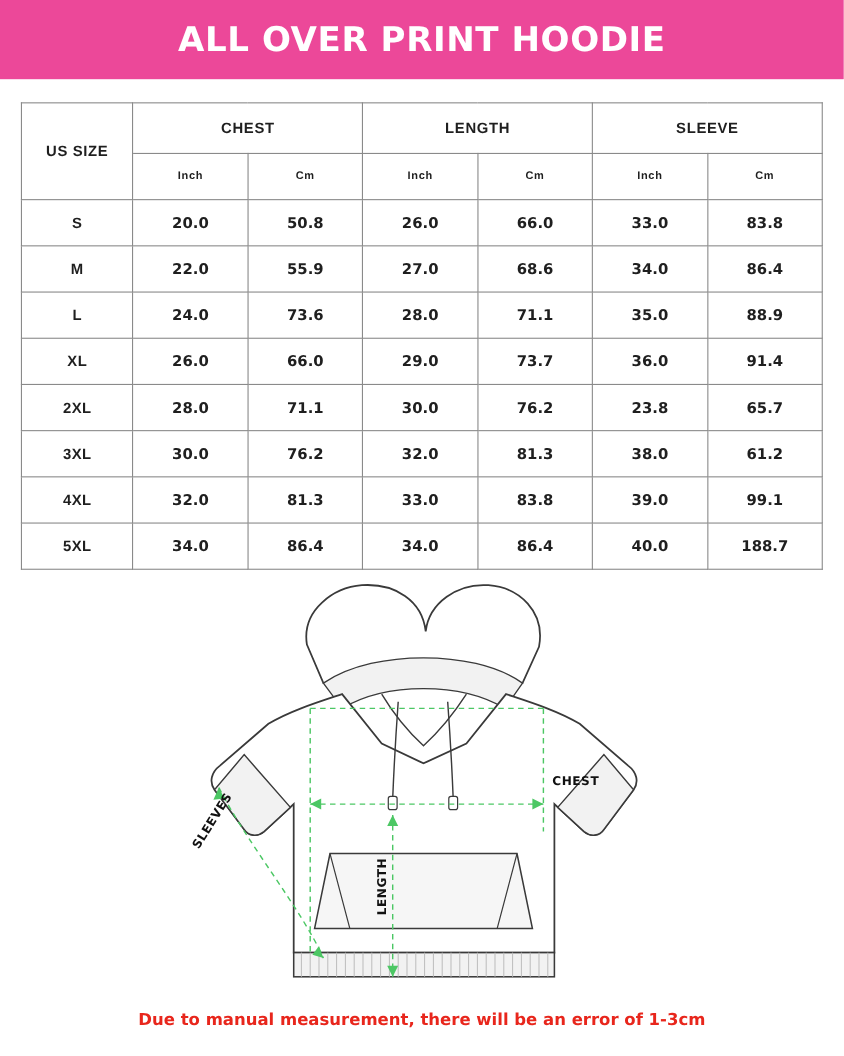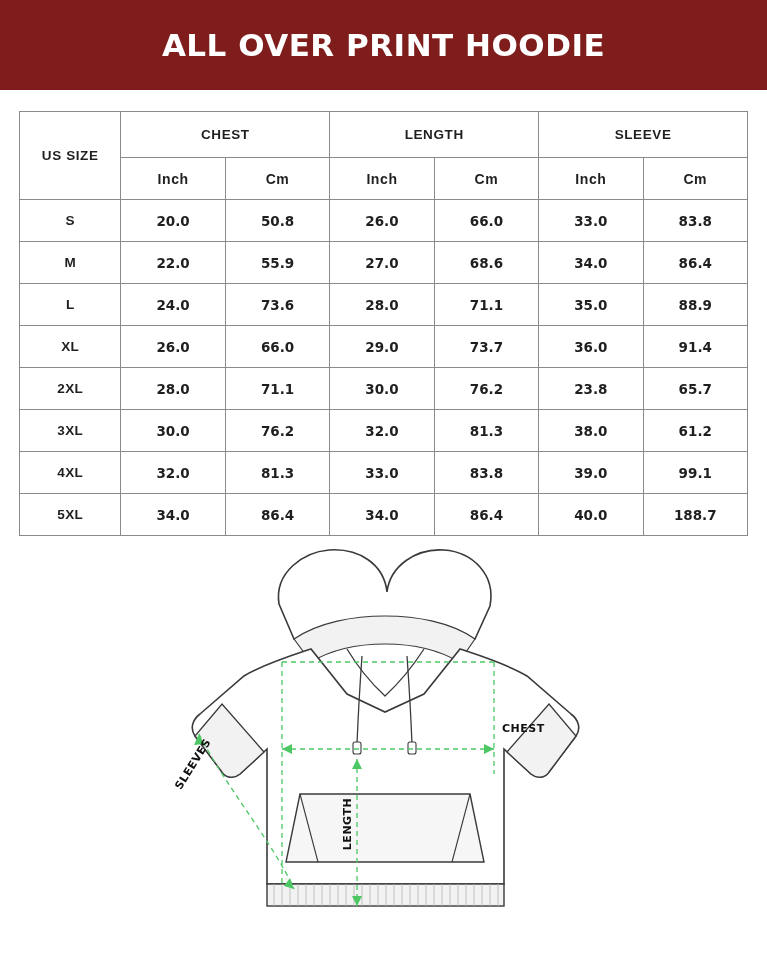--- a/index.html
+++ b/index.html
@@ -13,22 +13,22 @@
     font-family: "Liberation Sans", sans-serif;
     color: #1a1a1a;
     overflow: hidden;
   }
   .page {
     position: relative;
     width: 767px;
     height: 960px;
   }
   .header-band {
-    background: #7f1d1d;
-    height: 90px;
+    background: #ec4899;
+    height: 72px;
     display: flex;
     align-items: center;
     justify-content: center;
   }
   .header-title {
     color: #ffffff;
     font-size: 31px;
     font-weight: bold;
     letter-spacing: 0.5px;
     text-align: center;
@@ -47,21 +47,21 @@
     border: 1px solid #8a8a8a;
     text-align: center;
     font-size: 13.5px;
     height: 41px;
     padding: 0;
     color: #1f1f1f;
   }
   table.size-table th {
     font-weight: bold;
     letter-spacing: 0.6px;
-    font-size: 14px;
+    font-size: 10px;
   }
   table.size-table thead tr:first-child th {
     height: 45px;
     font-size: 13.5px;
   }
   td.rowhead, th.rowhead {
     font-weight: bold;
     font-size: 14px;
     letter-spacing: 0.4px;
   }
@@ -275,14 +275,15 @@
         <polygon points="95,190 100,200 90,201"></polygon>
         <polygon points="190,345 180,342 186,334"></polygon>
       </g>
 
       <text class="lbl" x="398" y="188">CHEST</text>
       <text class="lbl" x="247" y="280" transform="rotate(-90 247 280)" text-anchor="middle">LENGTH</text>
       <text class="lbl" x="92" y="222" transform="rotate(-58 92 222)" text-anchor="middle">SLEEVES</text>
     </svg>
   </div>
 
+  <div class="note">Due to manual measurement, there will be an error of 1-3cm</div>
 
 </div>
 
 </body></html>

